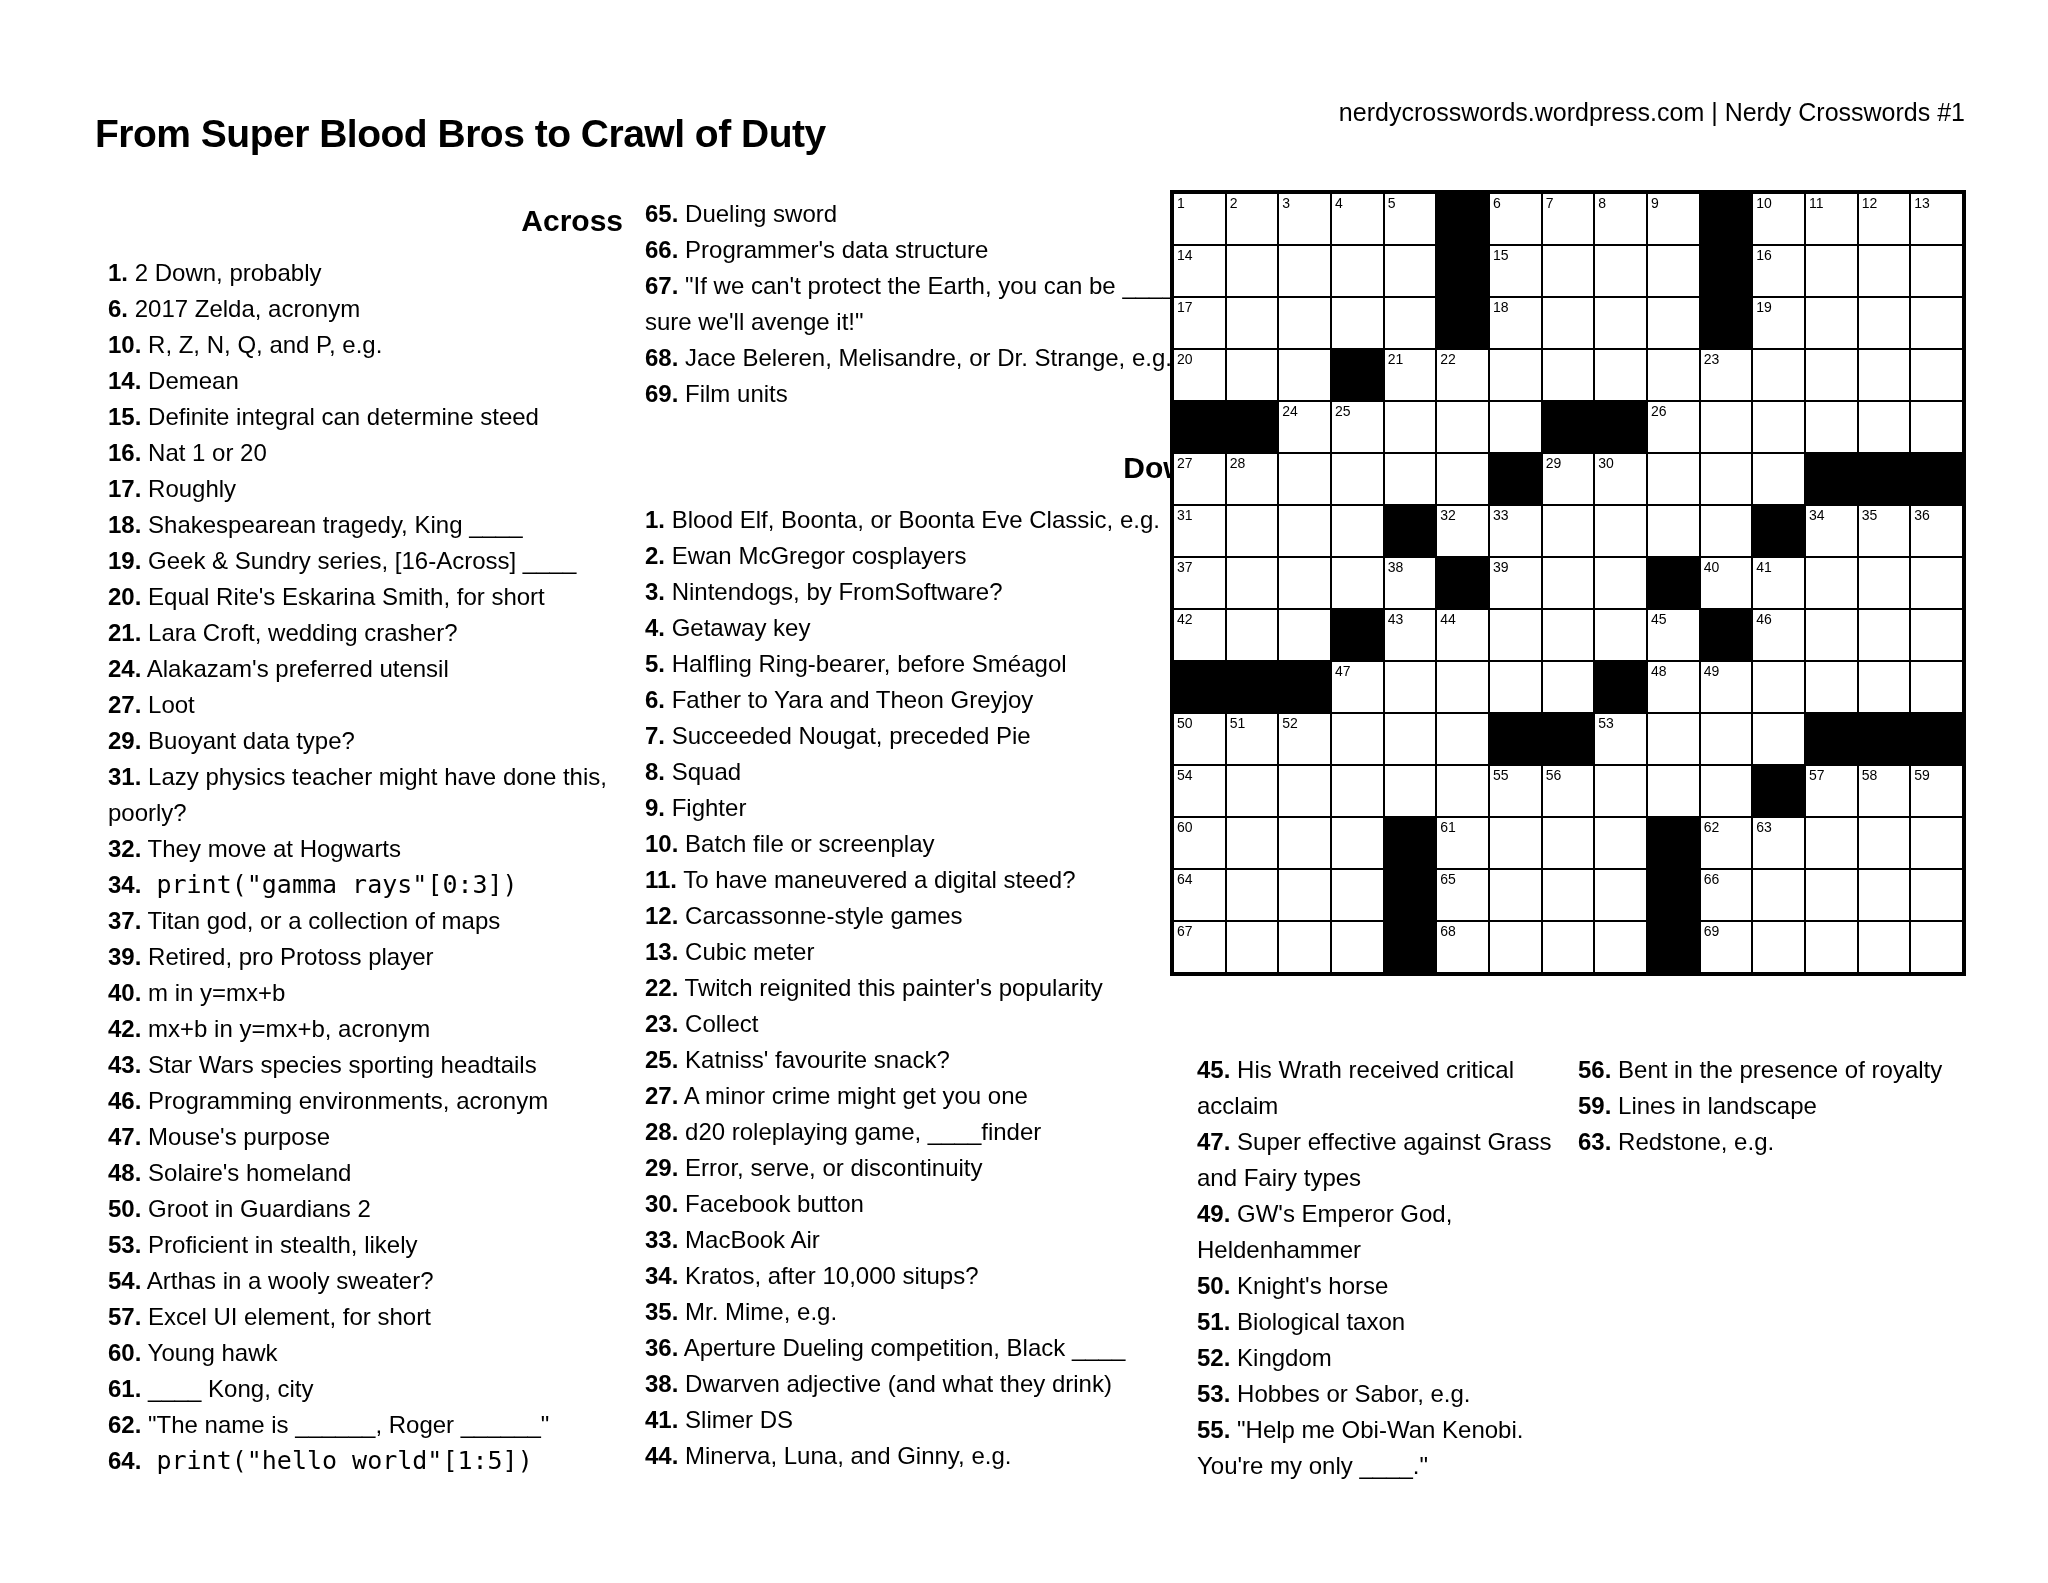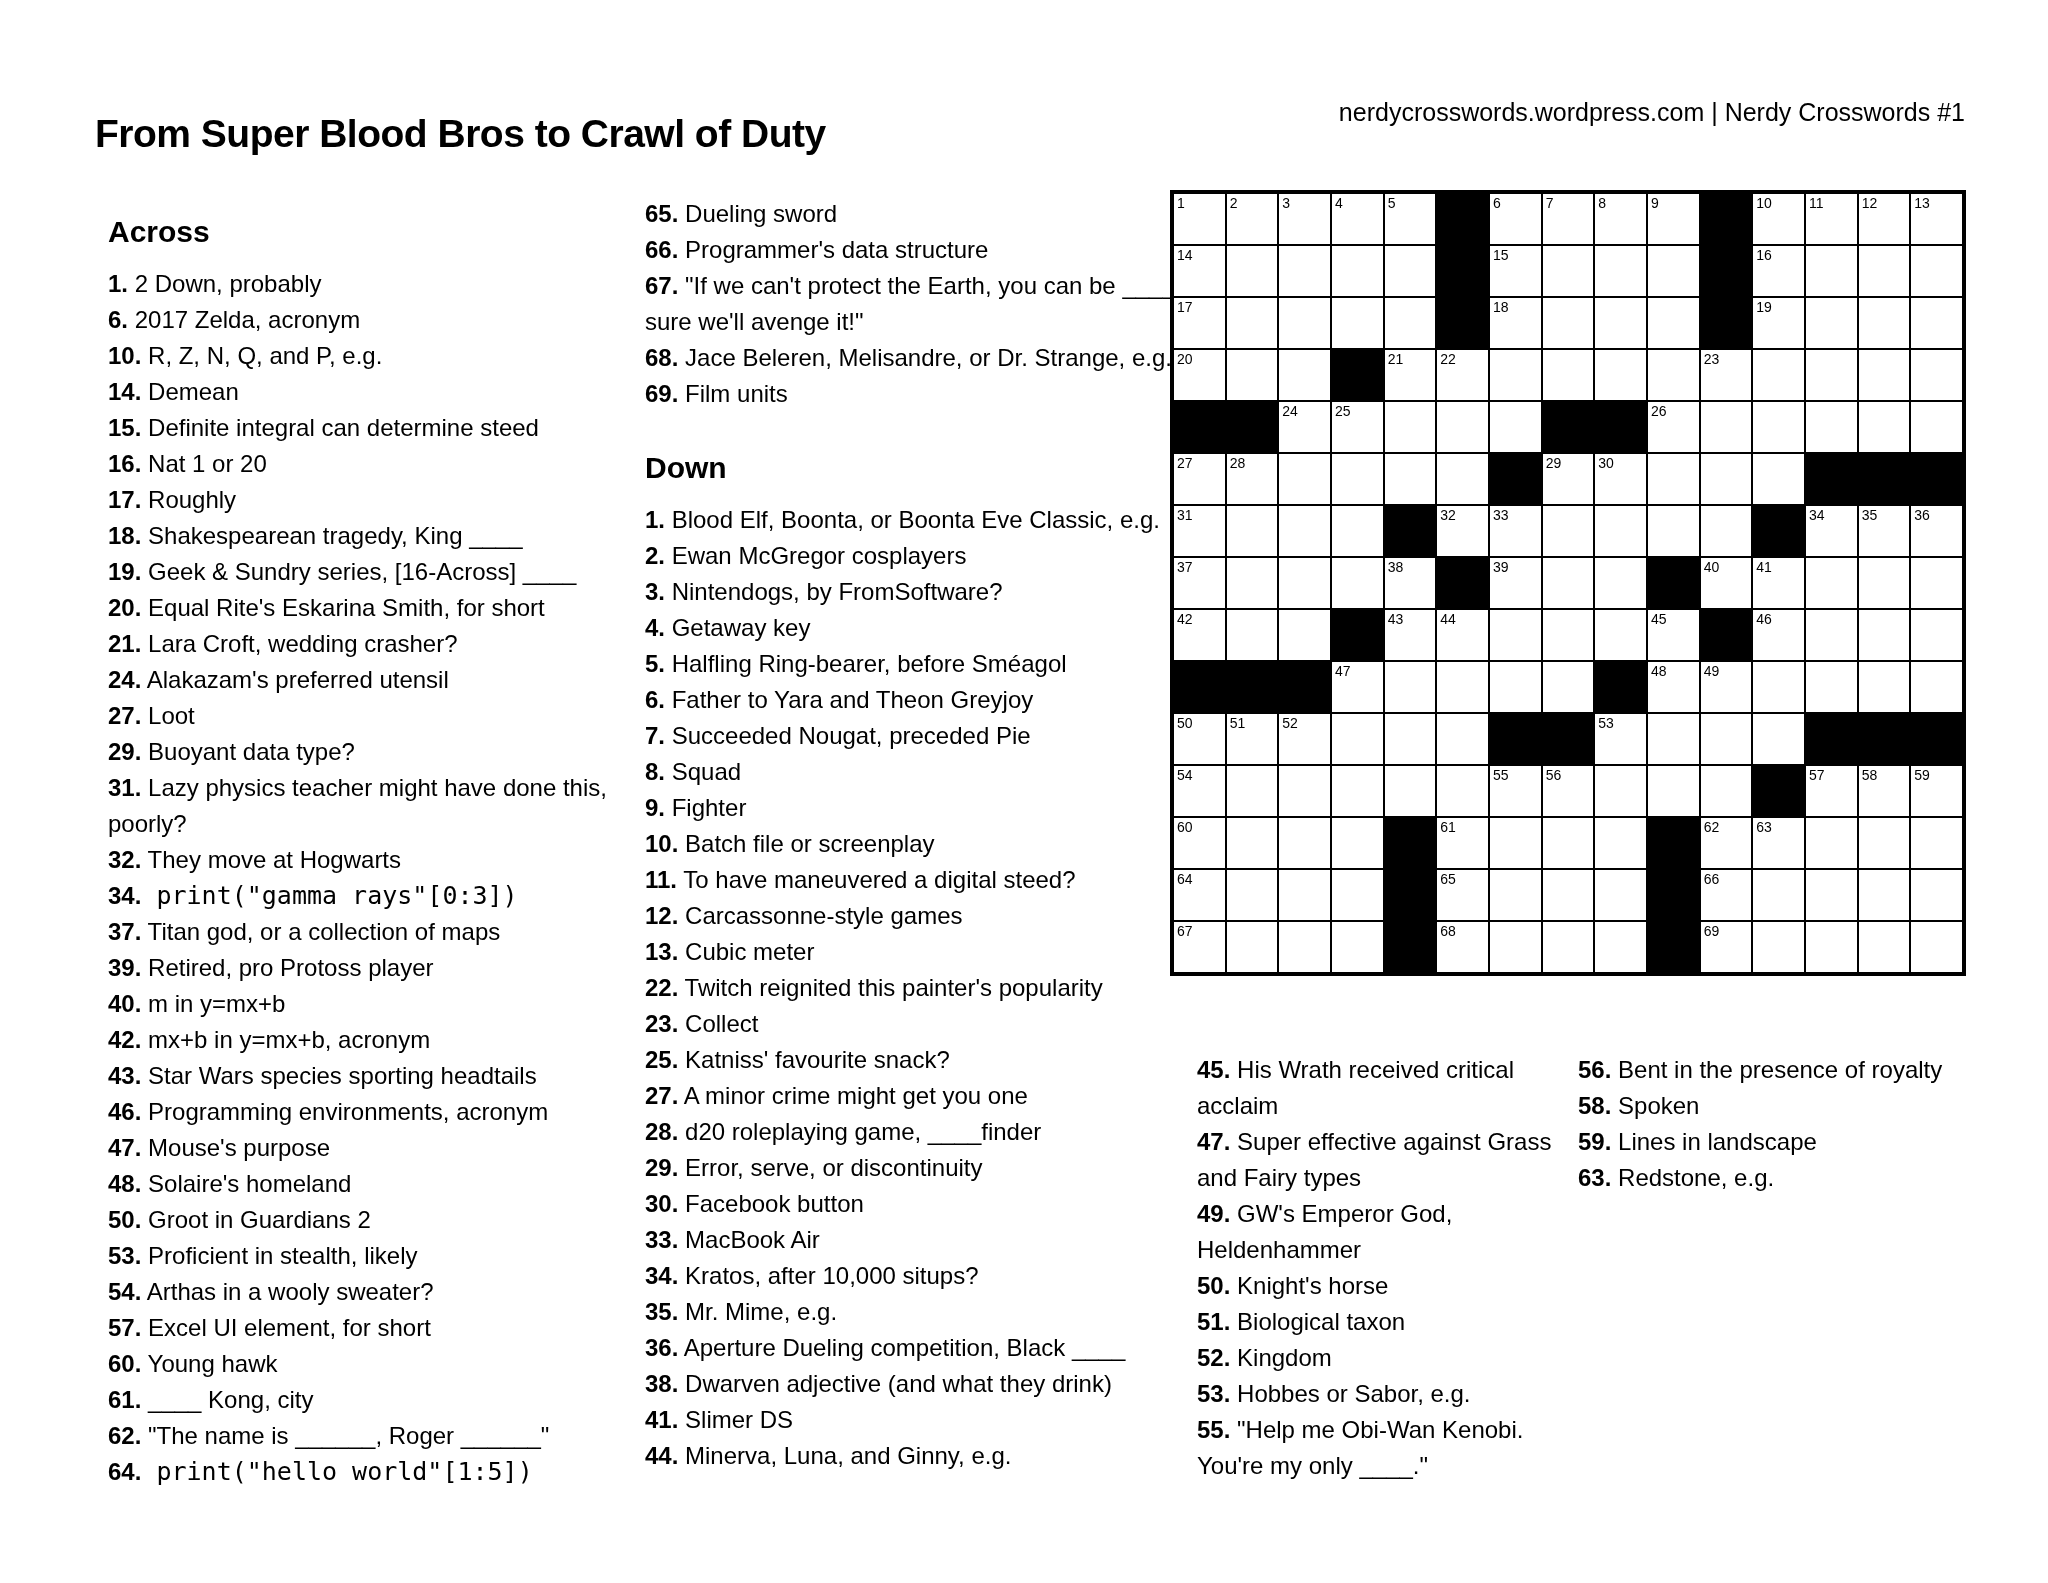--- a/index.html
+++ b/index.html
@@ -13,21 +13,21 @@
   }
   .source{
     position:absolute;top:92px;right:83px;font-size:25px;
     line-height:40px;white-space:nowrap;margin-left:12px;
   }
   .col{position:absolute;}
   .col1{left:108px;top:196px;width:515px;}
   .col2{left:645px;top:196px;width:560px;}
   .col3{left:1197px;top:1052px;width:375px;}
   .col4{left:1578px;top:1052px;width:462px;}
-  .section-h{font-size:30px;font-weight:700;margin:16px 0 14px 0;line-height:40px;}
+  .section-h{font-size:30px;font-weight:700;margin:5px 0 14px 0;line-height:40px;text-align:right;}
   .down-h{margin-top:36px;}
   .clue{margin:0;font-size:24px;line-height:36px;}
   .clue .num{font-weight:700;}
   .clue .txt.mono{font-family:"DejaVu Sans Mono","Liberation Mono",monospace;font-size:25px;}
   .grid{
     position:absolute;left:1170px;top:190px;width:796px;height:786px;
     background:#000;border:2px solid #000;padding:2px;box-sizing:border-box;
     display:grid;grid-template-columns:repeat(15,1fr);grid-template-rows:repeat(15,1fr);gap:2px;
   }
   .cell{background:#fff;position:relative;}
@@ -128,21 +128,20 @@
       <p class="clue"><span class="num">51.</span><span class="txt"> Biological taxon</span></p>
       <p class="clue"><span class="num">52.</span><span class="txt"> Kingdom</span></p>
       <p class="clue"><span class="num">53.</span><span class="txt"> Hobbes or Sabor, e.g.</span></p>
       <p class="clue"><span class="num">55.</span><span class="txt"> "Help me Obi-Wan Kenobi. You're my only ____."</span></p>
     </div>
 </div>
 
 <div class="col col4">
   <div id="down-col4">
       <p class="clue"><span class="num">56.</span><span class="txt"> Bent in the presence of royalty</span></p>
-      <p class="clue"><span class="num">58.</span><span class="txt"> Spoken</span></p>
       <p class="clue"><span class="num">59.</span><span class="txt"> Lines in landscape</span></p>
       <p class="clue"><span class="num">63.</span><span class="txt"> Redstone, e.g.</span></p>
     </div>
 </div>
 
 <div class="grid" id="grid">
     <div class="cell">
       <span class="cnum">1</span>
     </div>
     <div class="cell">

